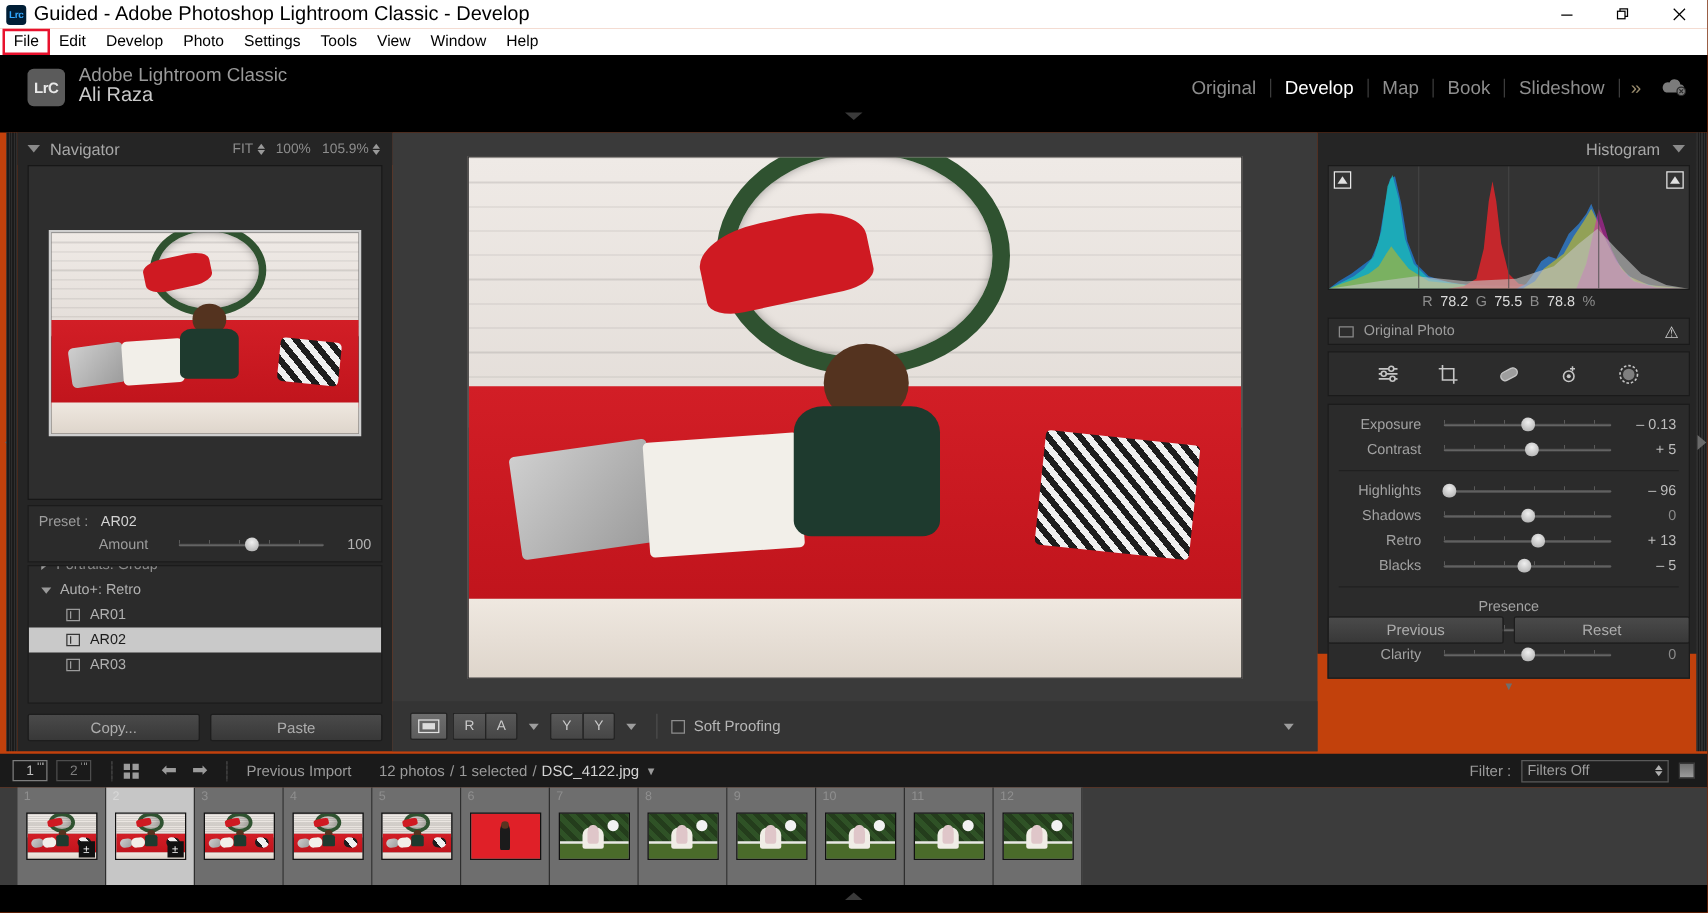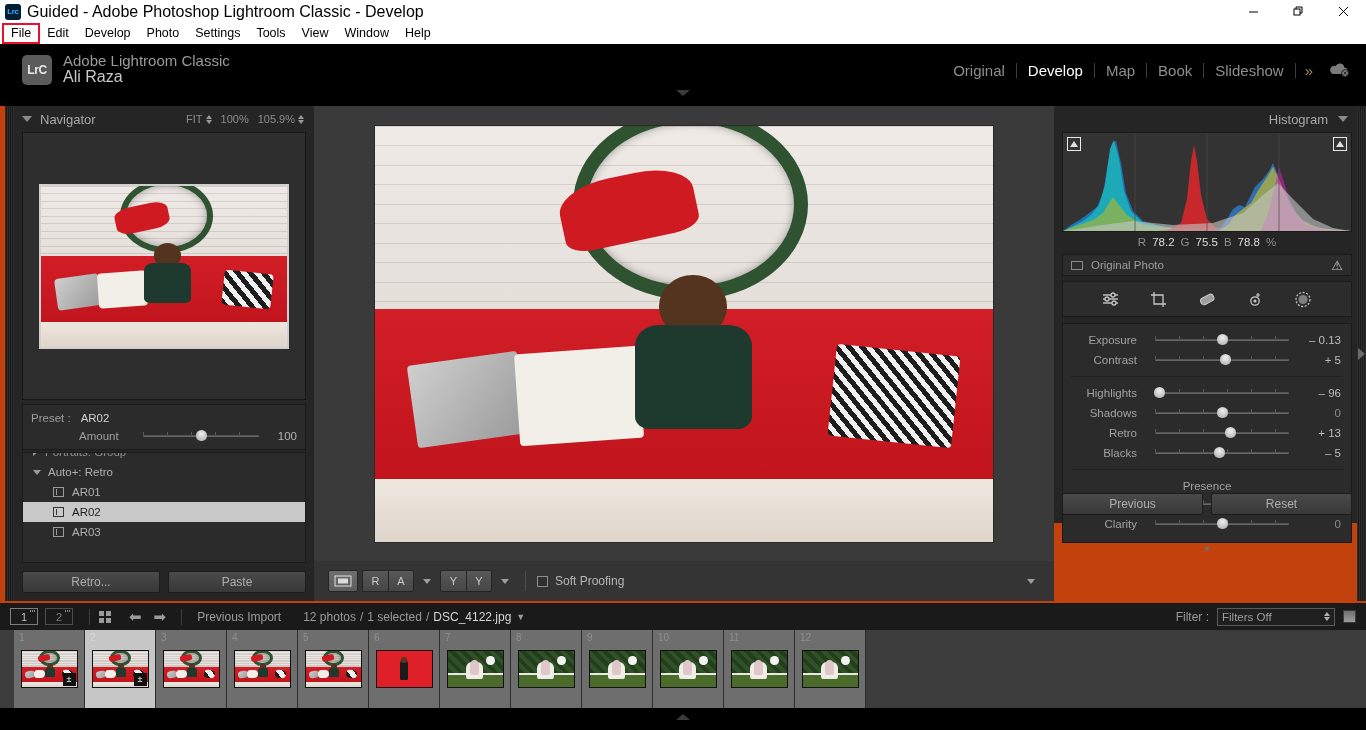--- a/index.html
+++ b/index.html
@@ -486,21 +486,21 @@
           <span class="preset-icon"></span>
           <span>AR02</span>
         </div>
         <div class="pl-row item">
           <span class="preset-icon"></span>
           <span>AR03</span>
         </div>
       </div>
 
       <div class="lp-buttons">
-        <div class="btn">Retro...</div>
+        <div class="btn">Copy...</div>
         <div class="btn">Paste</div>
       </div>
     </div>
 
     <div class="center">
       <div class="canvas-area">
         <div class="photo-frame">
           <div class="scene">
             <div class="wall"></div>
               <div class="couch"></div>

